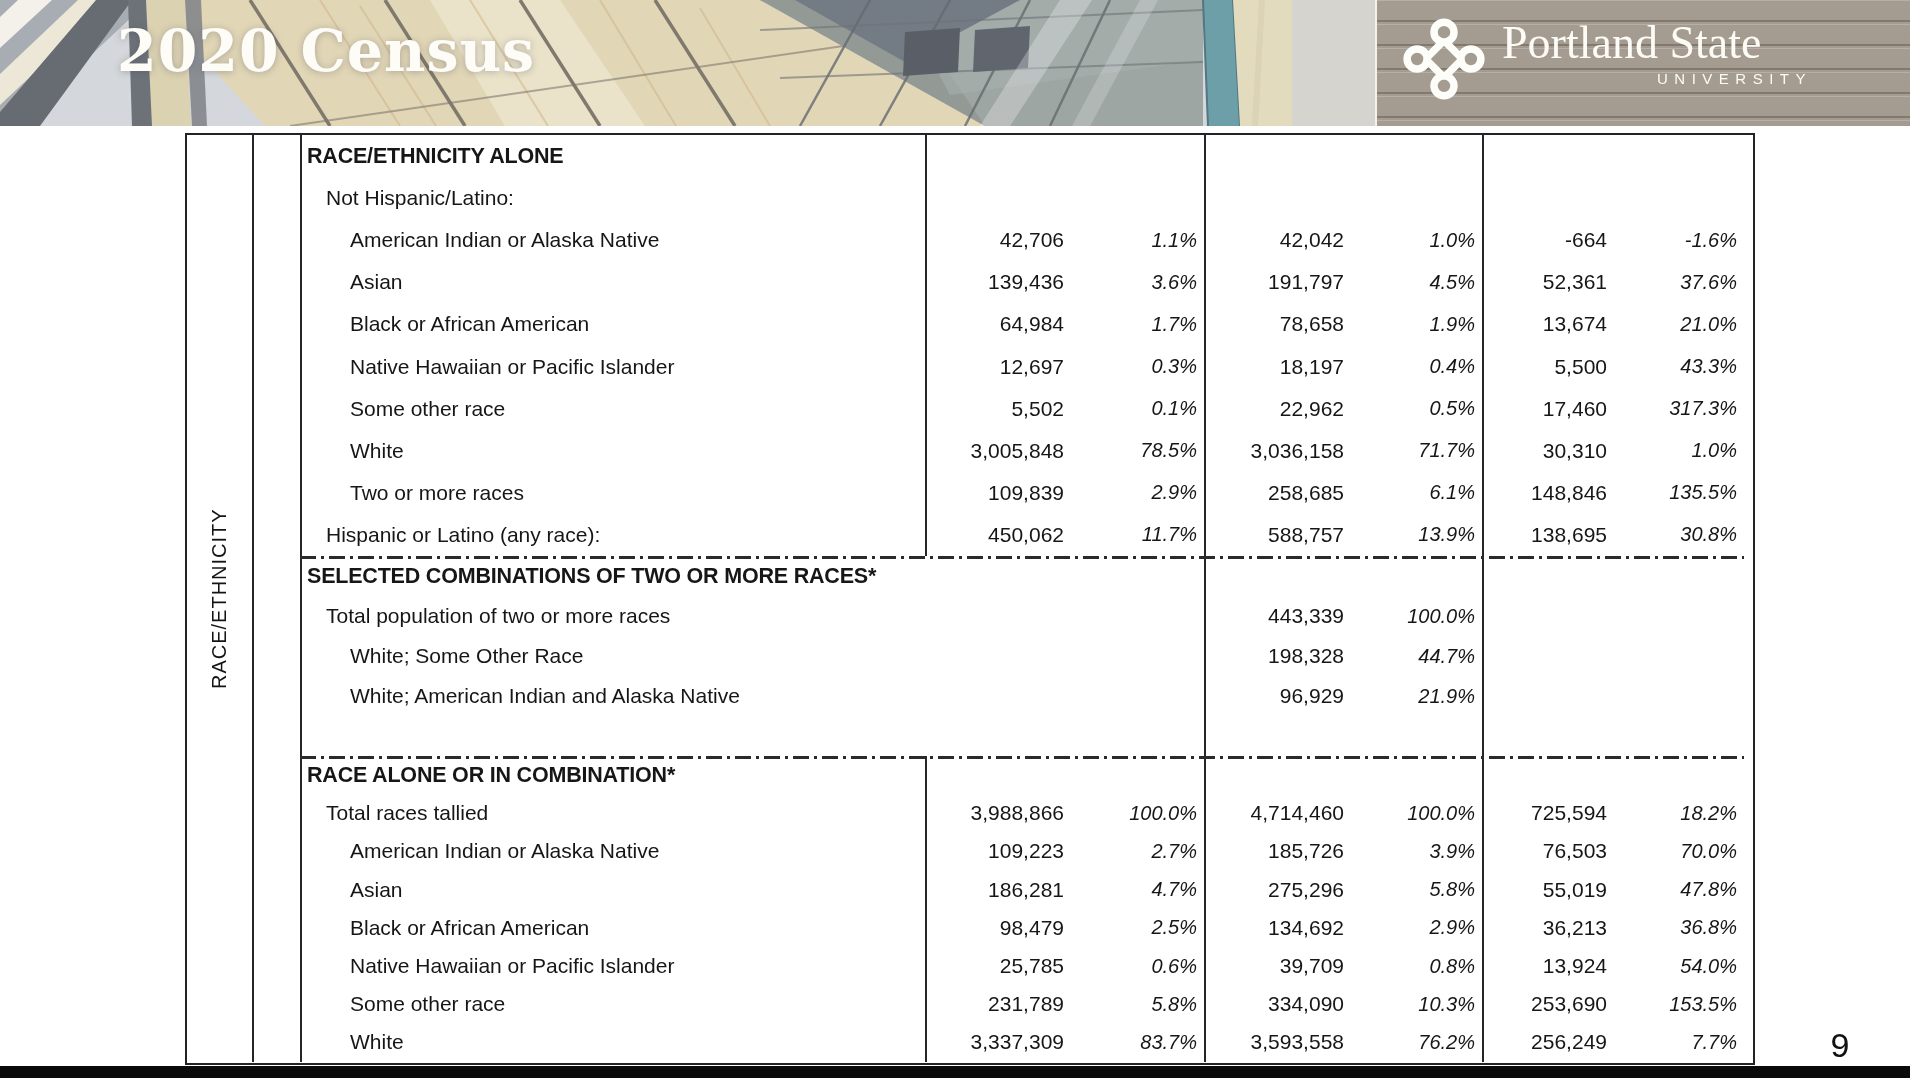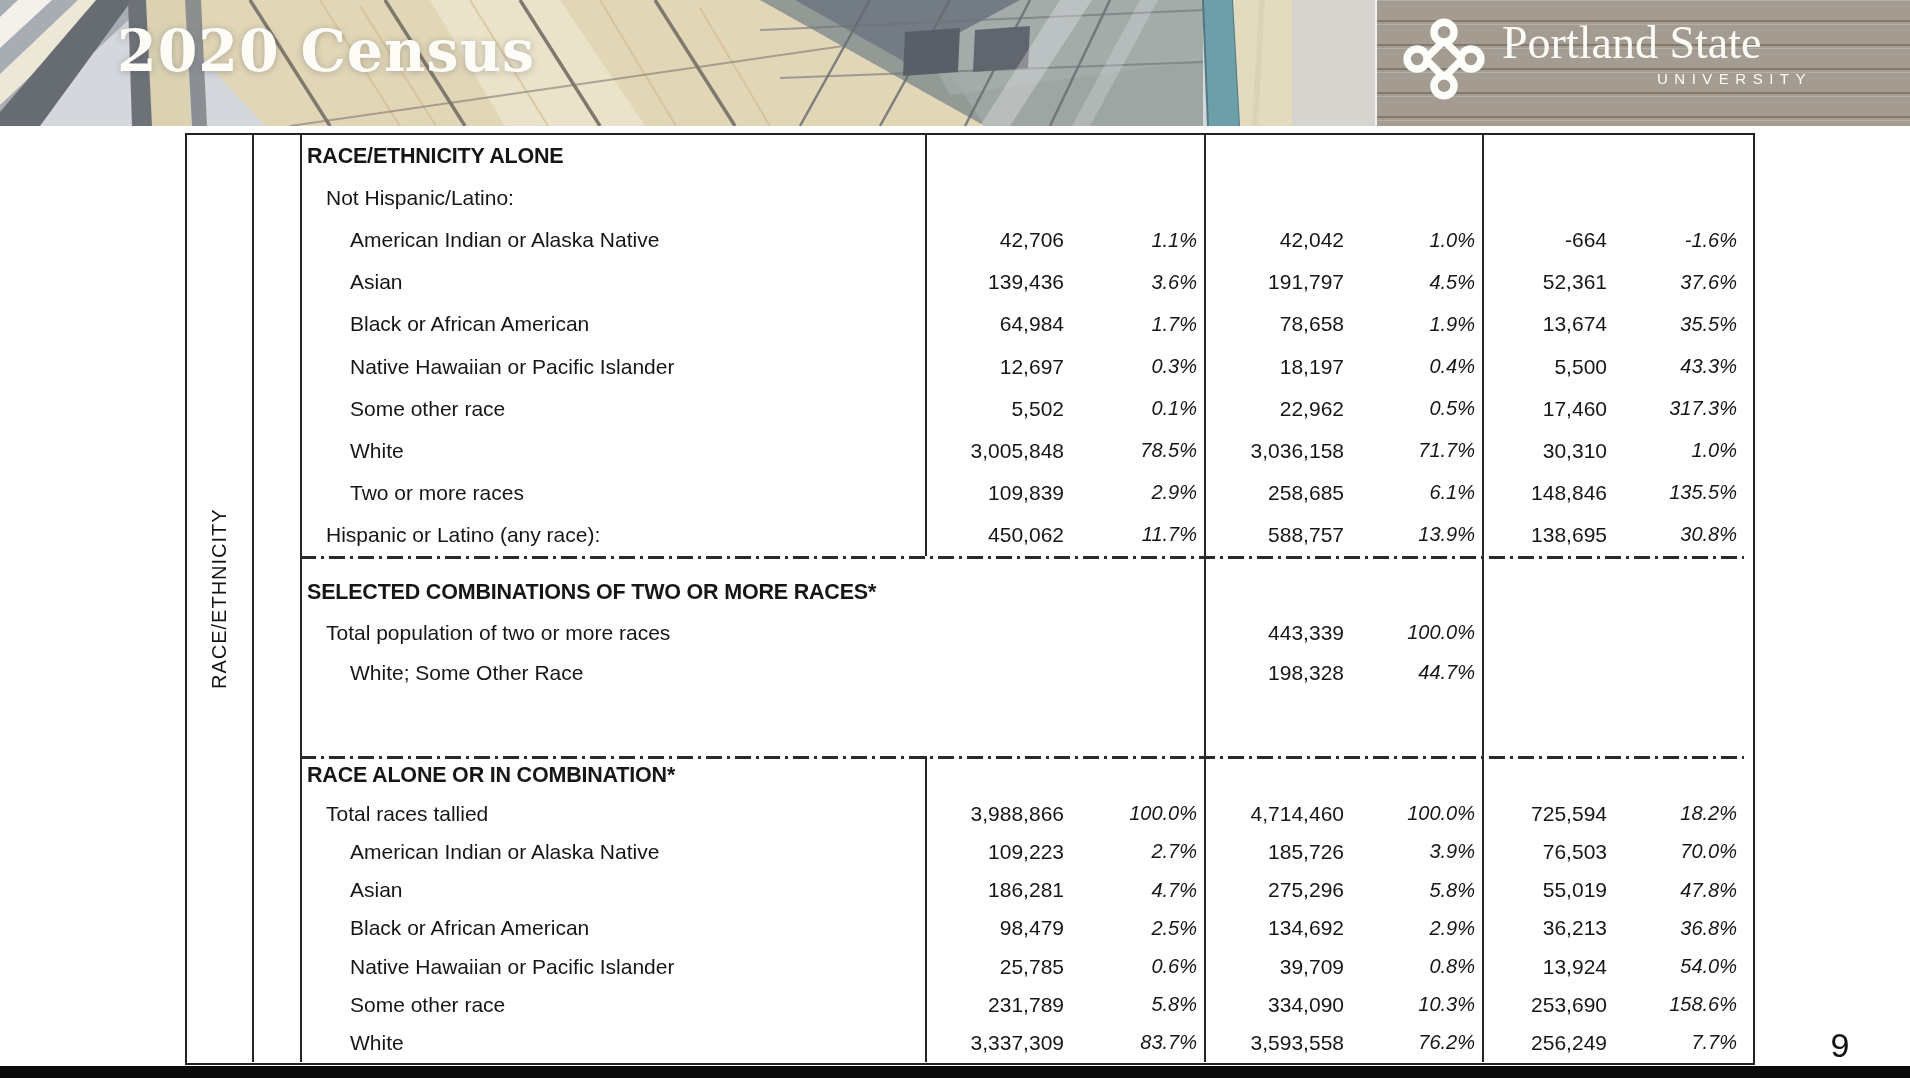--- a/index.html
+++ b/index.html
@@ -30,21 +30,21 @@
   .vline{position:absolute;width:2px;background:#26262a;}
   .sep{position:absolute;left:113px;width:1444px;height:2.5px;
        background:repeating-linear-gradient(90deg,#2a2a2a 0 16px,transparent 16px 21px,
                   #2a2a2a 21px 24px,transparent 24px 29px);}
   .side-label{position:absolute;left:0;top:0;width:65px;height:100%;
        display:flex;align-items:center;justify-content:center;
        writing-mode:vertical-rl;transform:rotate(180deg);
        font-size:20px;letter-spacing:1px;color:#141414;}
   .rows{position:absolute;left:113px;top:0;width:1444px;height:927px;display:flex;flex-direction:column;}
   .sec{display:flex;flex-direction:column;}
-  .sec0{height:421px;} .sec1{height:200px;margin-top:17px;} .sec2{height:306px;}
+  .sec0{height:421px;} .sec1{height:200px;} .sec2{height:306px;}
   .sec0 .row{height:42.1px;} .sec1 .row{height:40px;} .sec2 .row{height:38.2px;}
   .row{display:flex;align-items:center;}
   .cell{box-sizing:border-box;white-space:nowrap;color:#161616;overflow:visible;}
   .lbl{width:625px;font-size:21px;padding-left:7px;}
   .ind1{padding-left:26px;} .ind2{padding-left:50px;}
   .hdr .lbl{font-weight:bold;font-size:21.5px;letter-spacing:-0.2px;}
   .w-n0{width:149px;} .w-p0{width:130px;} .w-n1{width:150px;} .w-p1{width:128px;}
   .w-n2{width:135px;} .w-p2{width:127px;}
   .num{text-align:right;font-size:21px;padding-right:10px;}
   .pct{text-align:right;font-size:20px;font-style:italic;padding-right:7px;}
@@ -172,21 +172,21 @@
             <div class="cell w-n2 num">52,361</div>
             <div class="cell w-p2 pct">37.6%</div>
           </div>
           <div class="row">
             <div class="cell lbl ind2">Black or African American</div>
             <div class="cell w-n0 num">64,984</div>
             <div class="cell w-p0 pct">1.7%</div>
             <div class="cell w-n1 num">78,658</div>
             <div class="cell w-p1 pct">1.9%</div>
             <div class="cell w-n2 num">13,674</div>
-            <div class="cell w-p2 pct">35.5%</div>
+            <div class="cell w-p2 pct">21.0%</div>
           </div>
           <div class="row">
             <div class="cell lbl ind2">Native Hawaiian or Pacific Islander</div>
             <div class="cell w-n0 num">12,697</div>
             <div class="cell w-p0 pct">0.3%</div>
             <div class="cell w-n1 num">18,197</div>
             <div class="cell w-p1 pct">0.4%</div>
             <div class="cell w-n2 num">5,500</div>
             <div class="cell w-p2 pct">43.3%</div>
           </div>
@@ -248,20 +248,29 @@
           </div>
           <div class="row">
             <div class="cell lbl ind2">White; Some Other Race</div>
             <div class="cell w-n0 num"></div>
             <div class="cell w-p0 pct"></div>
             <div class="cell w-n1 num">198,328</div>
             <div class="cell w-p1 pct">44.7%</div>
             <div class="cell w-n2 num"></div>
             <div class="cell w-p2 pct"></div>
           </div>
+          <div class="row">
+            <div class="cell lbl ind2">White; American Indian and Alaska Native</div>
+            <div class="cell w-n0 num"></div>
+            <div class="cell w-p0 pct"></div>
+            <div class="cell w-n1 num">96,929</div>
+            <div class="cell w-p1 pct">21.9%</div>
+            <div class="cell w-n2 num"></div>
+            <div class="cell w-p2 pct"></div>
+          </div>
         </div>
         <div class="sec sec2">
           <div class="row hdr">
             <div class="cell lbl">RACE ALONE OR IN COMBINATION*</div>
             <div class="cell w-n0 num"></div>
             <div class="cell w-p0 pct"></div>
             <div class="cell w-n1 num"></div>
             <div class="cell w-p1 pct"></div>
             <div class="cell w-n2 num"></div>
             <div class="cell w-p2 pct"></div>
@@ -311,21 +320,21 @@
             <div class="cell w-n2 num">13,924</div>
             <div class="cell w-p2 pct">54.0%</div>
           </div>
           <div class="row">
             <div class="cell lbl ind2">Some other race</div>
             <div class="cell w-n0 num">231,789</div>
             <div class="cell w-p0 pct">5.8%</div>
             <div class="cell w-n1 num">334,090</div>
             <div class="cell w-p1 pct">10.3%</div>
             <div class="cell w-n2 num">253,690</div>
-            <div class="cell w-p2 pct">158.6%</div>
+            <div class="cell w-p2 pct">153.5%</div>
           </div>
           <div class="row">
             <div class="cell lbl ind2">White</div>
             <div class="cell w-n0 num">3,337,309</div>
             <div class="cell w-p0 pct">83.7%</div>
             <div class="cell w-n1 num">3,593,558</div>
             <div class="cell w-p1 pct">76.2%</div>
             <div class="cell w-n2 num">256,249</div>
             <div class="cell w-p2 pct">7.7%</div>
           </div>

